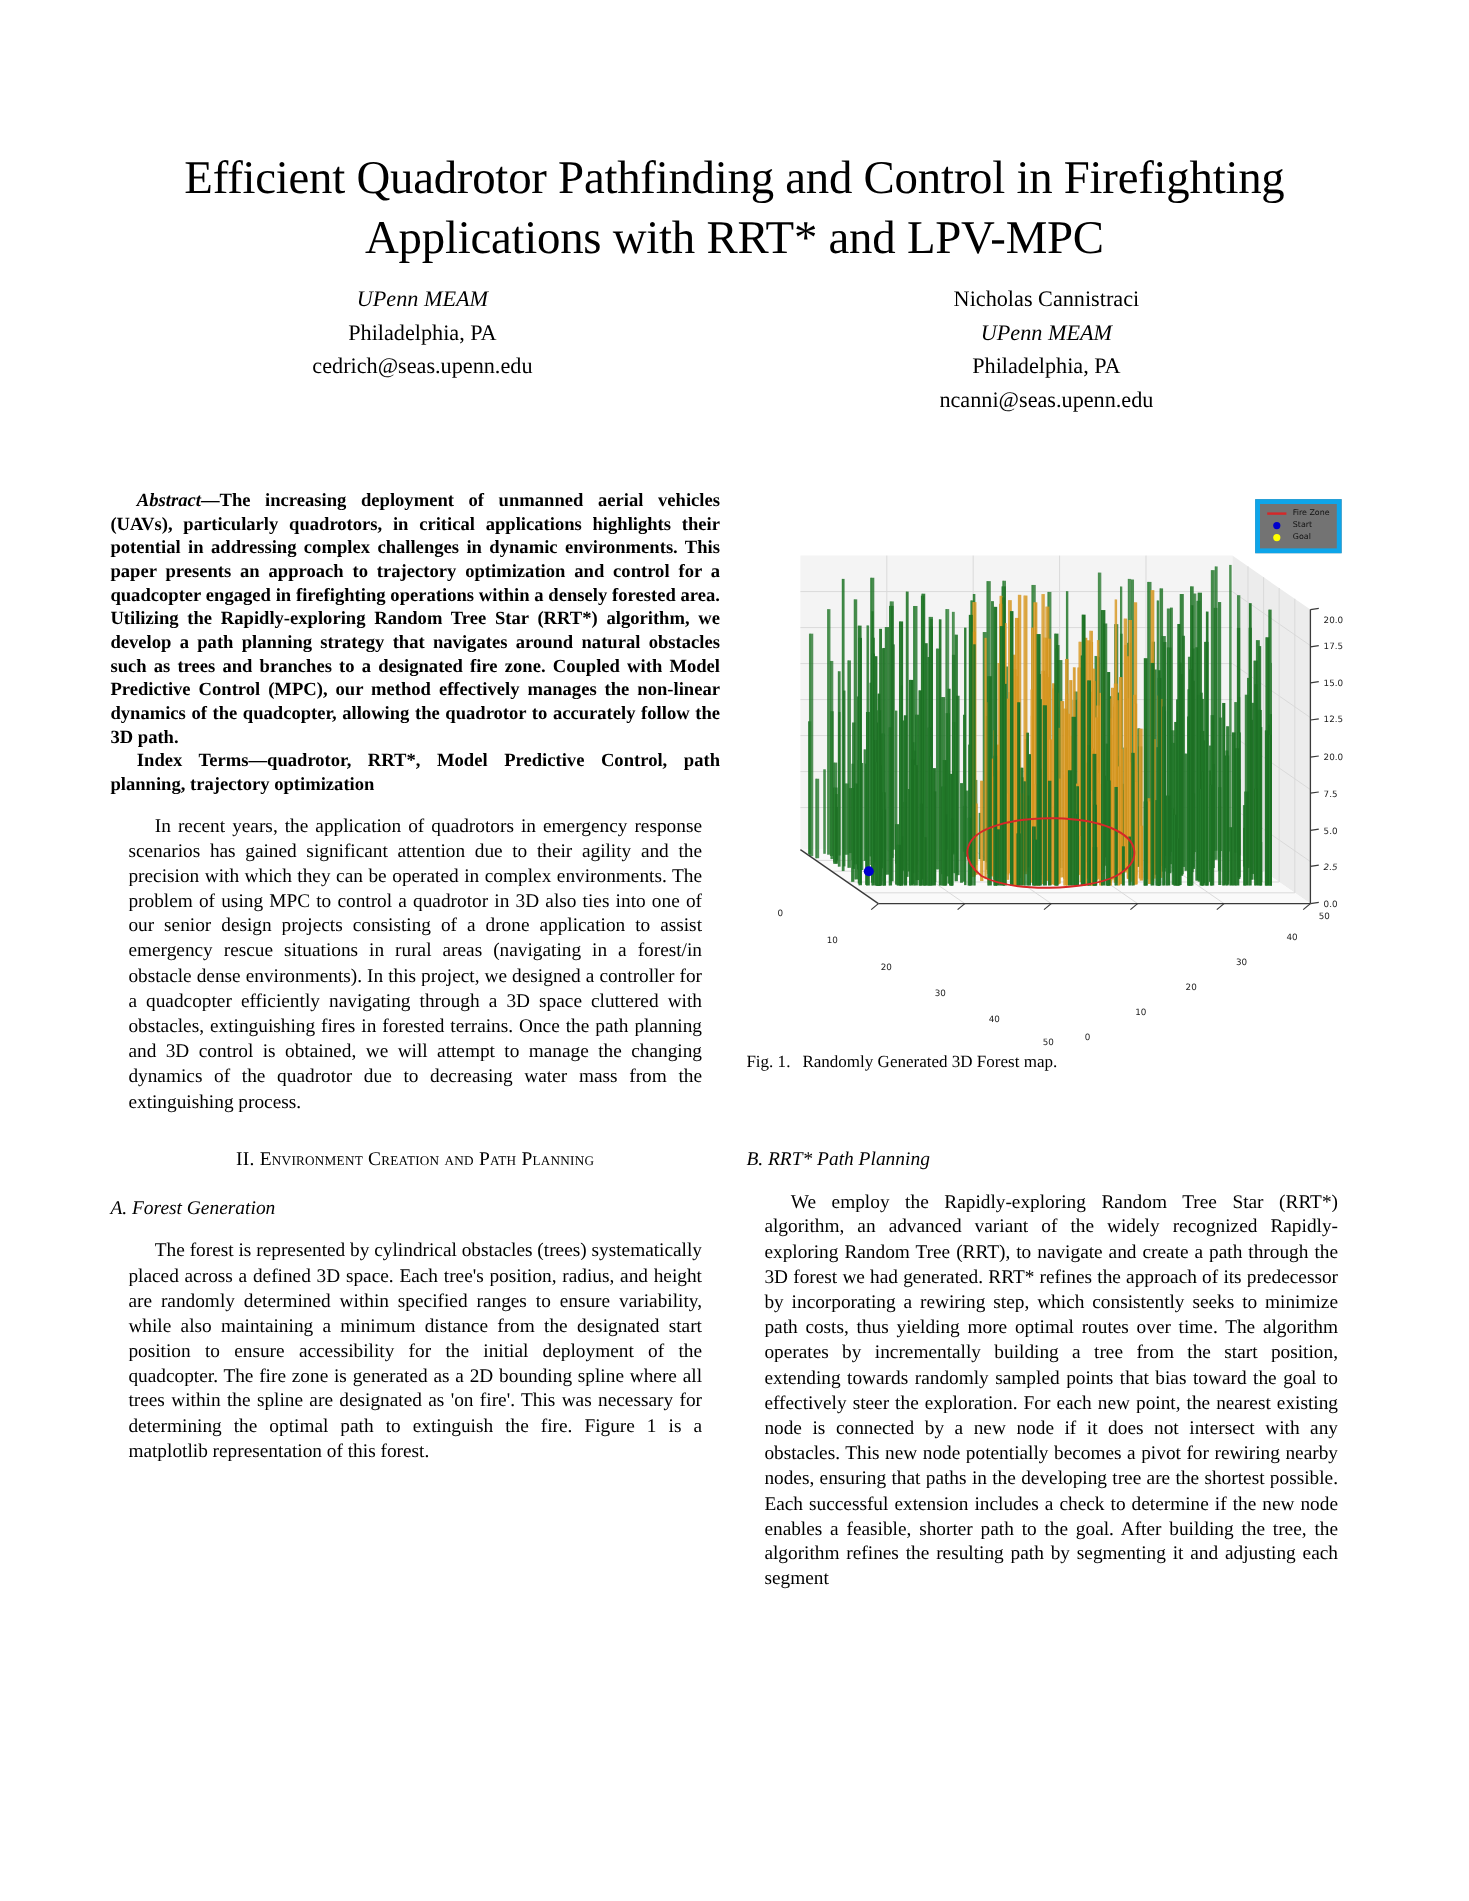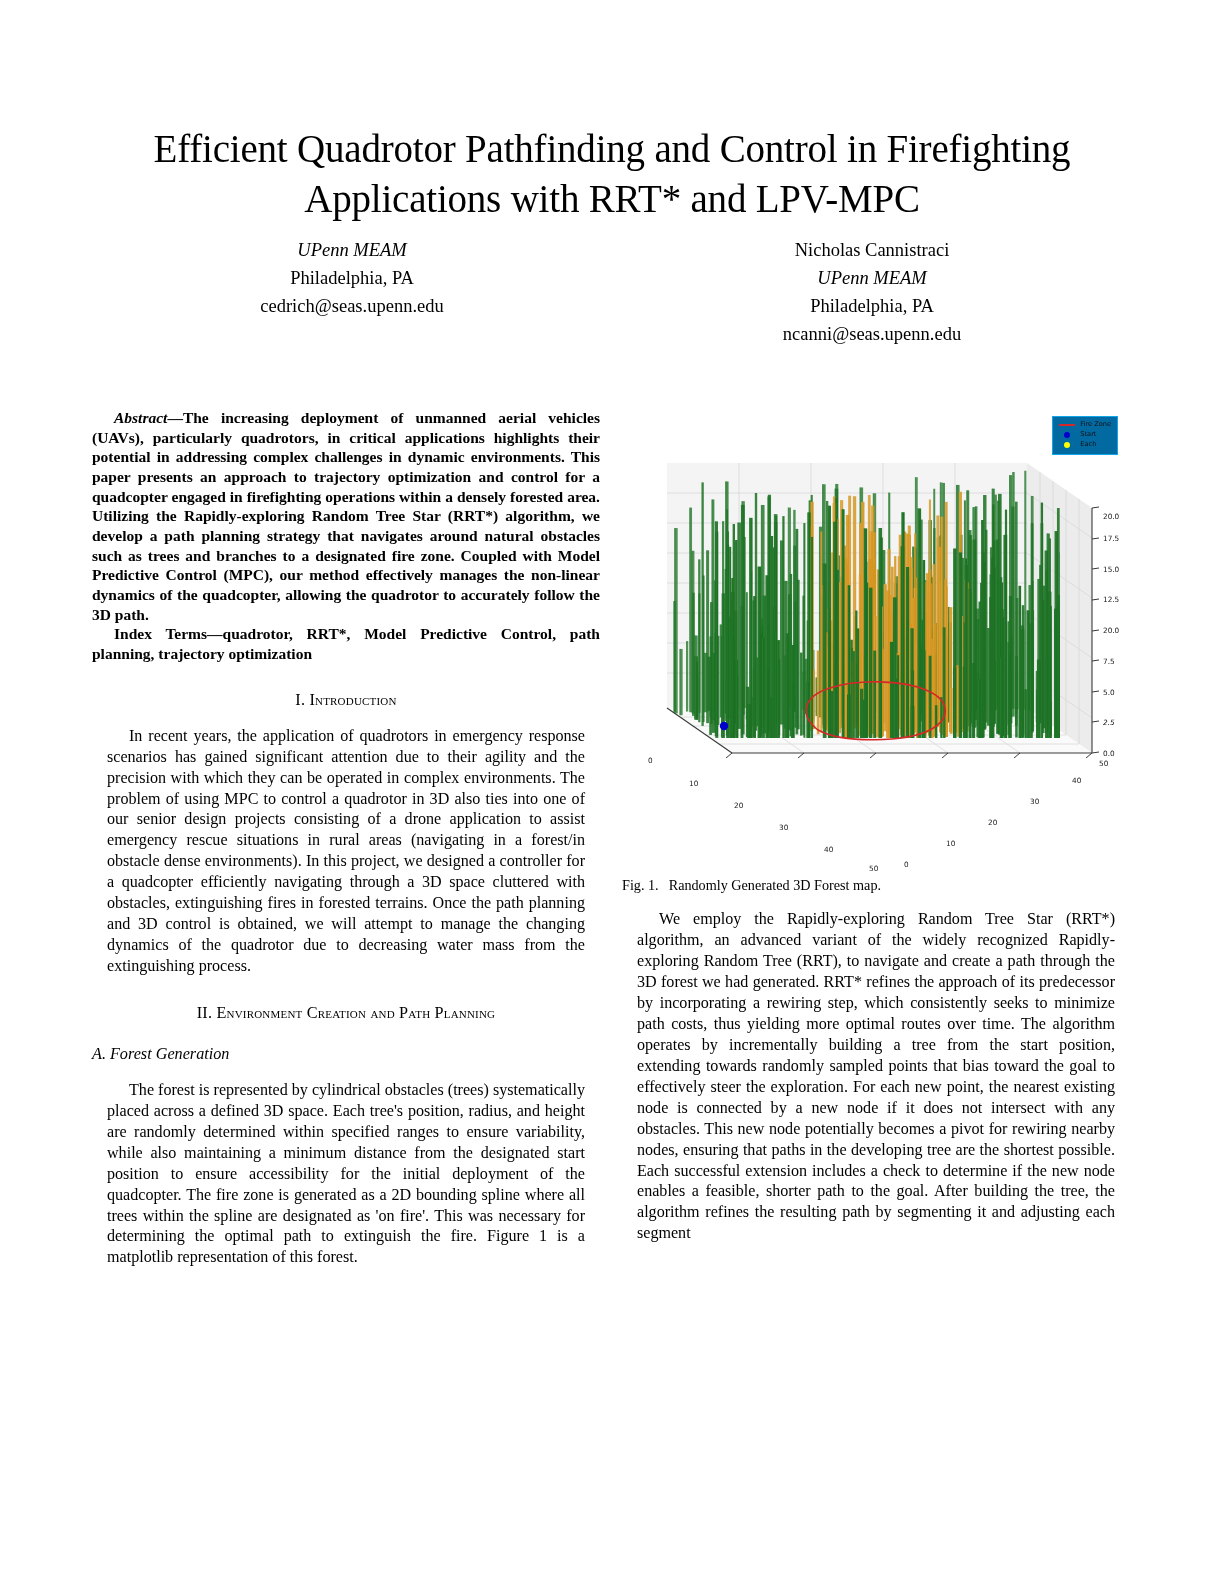--- a/index.html
+++ b/index.html
@@ -121,22 +121,22 @@
   }
   .figcaption .lbl { margin-right: 10px; }
 
   
   .plot-svg { position: absolute; left: 0; top: 0; }
 
   .legend-box {
     position: absolute;
     right: 12px;
     top: 8px;
-    border: 1px solid #0ea5e9;
-    background: #0369a1;
+    border: 4px solid #0ea5e9;
+    background: #737373;
     padding: 3px 6px 4px 5px;
     font-size: 6.6px;
     font-family: "DejaVu Sans", sans-serif;
     line-height: 1.45;
     color: #111;
   }
   .legend-row { display: flex; align-items: center; height: 10px; }
   .legend-key {
     width: 18px; display: flex; align-items: center;
     justify-content: center; margin-right: 4px;
@@ -174,21 +174,20 @@
       <div>ncanni@seas.upenn.edu</div>
     </div>
   </div>
 
   <div class="col col-left">
 
     <p class="abstract"><span class="lead">Abstract</span><span>—The increasing deployment of unmanned aerial vehicles (UAVs), particularly quadrotors, in critical applications highlights their potential in addressing complex challenges in dynamic environments. This paper presents an approach to trajectory optimization and control for a quadcopter engaged in firefighting operations within a densely forested area. Utilizing the Rapidly-exploring Random Tree Star (RRT*) algorithm, we develop a path planning strategy that navigates around natural obstacles such as trees and branches to a designated fire zone. Coupled with Model Predictive Control (MPC), our method effectively manages the non-linear dynamics of the quadcopter, allowing the quadrotor to accurately follow the 3D path.</span></p>
 
     <p class="indexterms"><span class="lead">Index Terms</span><span>—quadrotor, RRT*, Model Predictive Control, path planning, trajectory optimization</span></p>
 
-    <h2 class="section">I.  Introduction</h2>
 
     <p>In recent years, the application of quadrotors in emergency response scenarios has gained significant attention due to their agility and the precision with which they can be operated in complex environments. The problem of using MPC to control a quadrotor in 3D also ties into one of our senior design projects consisting of a drone application to assist emergency rescue situations in rural areas (navigating in a forest/in obstacle dense environments). In this project, we designed a controller for a quadcopter efficiently navigating through a 3D space cluttered with obstacles, extinguishing fires in forested terrains. Once the path planning and 3D control is obtained, we will attempt to manage the changing dynamics of the quadrotor due to decreasing water mass from the extinguishing process.</p>
 
     <h2 class="section">II.  Environment Creation and Path Planning</h2>
 
     <h3 class="subsection">A.  Forest Generation</h3>
 
     <p>The forest is represented by cylindrical obstacles (trees) systematically placed across a defined 3D space. Each tree's position, radius, and height are randomly determined within specified ranges to ensure variability, while also maintaining a minimum distance from the designated start position to ensure accessibility for the initial deployment of the quadcopter. The fire zone is generated as a 2D bounding spline where all trees within the spline are designated as 'on fire'. This was necessary for determining the optimal path to extinguish the fire. Figure 1 is a matplotlib representation of this forest.</p>
   </div>
 
@@ -1339,26 +1338,27 @@
           <div class="legend-row">
             <span class="legend-key">
                 <span class="lk-dot lk-blue"></span>
               </span>
             <span>Start</span>
           </div>
           <div class="legend-row">
             <span class="legend-key">
                 <span class="lk-dot lk-yellow"></span>
               </span>
-            <span>Each</span>
+            <span>Goal</span>
           </div>
         </div>
       </div>
 
       <div class="figcaption">
         <span class="lbl">Fig. 1.</span><span>Randomly Generated 3D Forest map.</span>
       </div>
     </div>
 
+    <h3 class="subsection" style="margin-top:62px;">B.  RRT* Path Planning</h3>
 
     <p>We employ the Rapidly-exploring Random Tree Star (RRT*) algorithm, an advanced variant of the widely recognized Rapidly-exploring Random Tree (RRT), to navigate and create a path through the 3D forest we had generated. RRT* refines the approach of its predecessor by incorporating a rewiring step, which consistently seeks to minimize path costs, thus yielding more optimal routes over time. The algorithm operates by incrementally building a tree from the start position, extending towards randomly sampled points that bias toward the goal to effectively steer the exploration. For each new point, the nearest existing node is connected by a new node if it does not intersect with any obstacles. This new node potentially becomes a pivot for rewiring nearby nodes, ensuring that paths in the developing tree are the shortest possible. Each successful extension includes a check to determine if the new node enables a feasible, shorter path to the goal. After building the tree, the algorithm refines the resulting path by segmenting it and adjusting each segment</p>
   </div>
 </div>
 
 </body></html>

